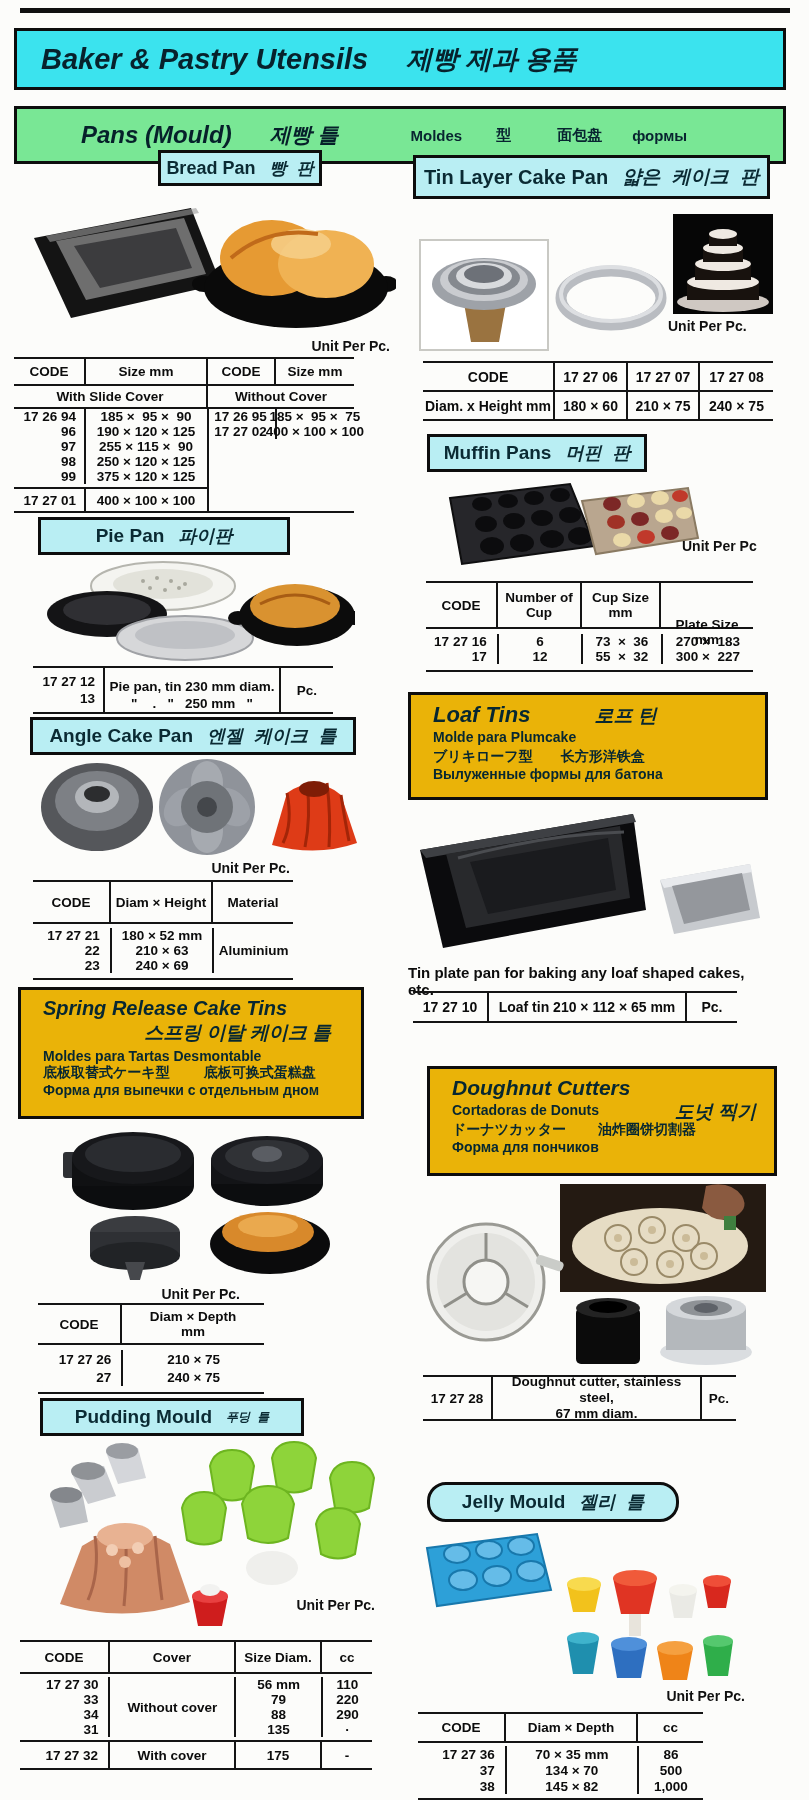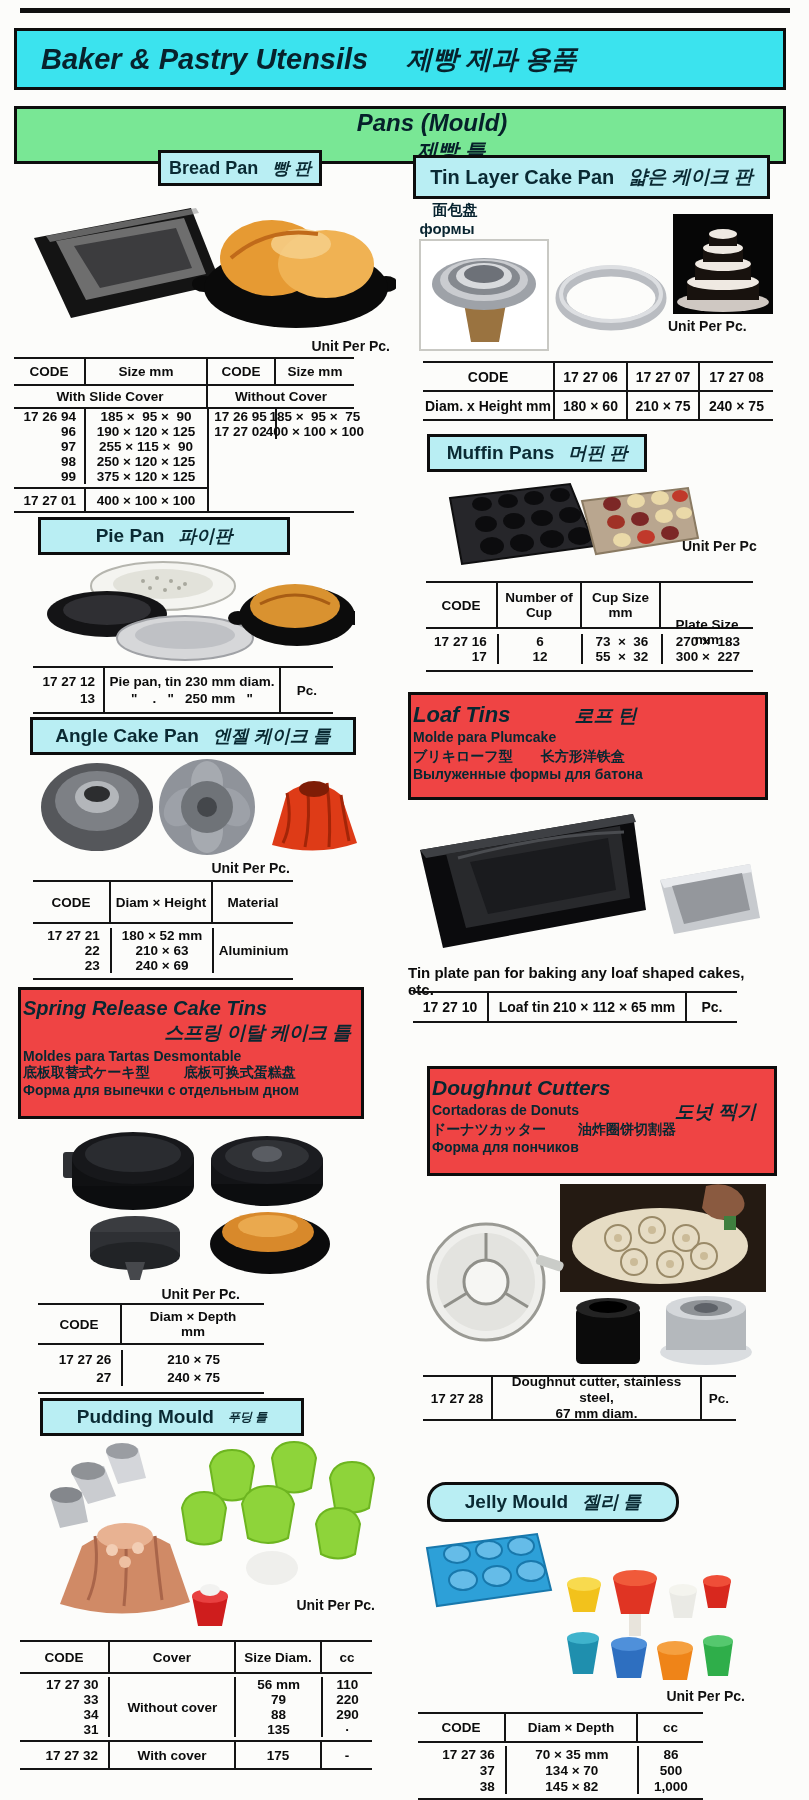--- a/index.html
+++ b/index.html
@@ -7,33 +7,33 @@
   .abs{position:absolute;box-sizing:border-box;}
   .pre{white-space:pre;}
 
   
   .top-rule{left:20px;top:8px;width:770px;height:5px;background:#101010;}
 
   
   .banner1{left:14px;top:28px;width:772px;height:62px;background:#3be3ee;border:3px solid #0d0d0d;display:flex;align-items:center;padding-left:24px;}
   .banner1 .t-en{font-size:29px;font-weight:700;font-style:italic;color:#07222c;}
   .banner1 .t-ko{font-size:26px;font-weight:700;font-style:italic;color:#07222c;margin-left:38px;}
-  .banner2{left:14px;top:106px;width:772px;height:58px;background:#79e795;border:3px solid #0d0d0d;display:flex;align-items:center;padding-left:64px;flex-direction:column;}
+  .banner2{left:14px;top:106px;width:772px;height:58px;background:#79e795;border:3px solid #0d0d0d;display:flex;align-items:center;padding-left:64px;}
   .banner2 .s-en{font-size:24px;font-weight:700;font-style:italic;color:#06202a;}
   .banner2 .s-ko{font-size:21px;font-weight:700;font-style:italic;margin-left:38px;color:#06202a;}
   .banner2 .s-sm{font-size:15px;font-weight:700;color:#082430;}
   .ml72{margin-left:72px;} .ml34{margin-left:34px;} .ml46{margin-left:46px;} .ml30{margin-left:30px;}
 
   
   .lbl{background:#b9eef3;border:3px solid #0d0d0d;display:flex;align-items:center;justify-content:center;gap:14px;}
   .lbl .l-en{font-weight:700;color:#0a2a33;}
-  .lbl .l-ko{font-weight:700;font-style:italic;color:#0a2a33;}
-
-  
-  .infobox{background:#ef4444;border:3px solid #0d0d0d;padding:7px 2px;color:#072731;}
+  .lbl .l-ko{font-weight:700;font-style:italic;color:#0a2a33;font-family:Liberation Mono, monospace;}
+
+  
+  .infobox{background:#eab308;border:3px solid #0d0d0d;padding:7px 22px;color:#072731;}
   .infobox .big{font-size:20px;font-weight:700;font-style:italic;}
   .infobox .big2{font-size:19px;font-weight:700;font-style:italic;}
   .infobox .sm{font-size:14px;font-weight:600;}
   .infobox .smb{font-size:14px;font-weight:700;}
 
   .unit{font-size:14px;font-weight:600;color:#101010;}
 
   
   .tbl{font-size:13.5px;font-weight:700;color:#0c0c0c;}
   .cell{box-sizing:border-box;display:flex;align-items:center;justify-content:center;text-align:center;height:100%;}
@@ -246,21 +246,21 @@
     <ellipse cx="252" cy="60" rx="58" ry="30" fill="#0c0c0c"></ellipse>
     <ellipse cx="250" cy="50" rx="45" ry="22" fill="#d99230"></ellipse>
     <path d="M215,48 Q250,30 285,48" stroke="#a85d14" stroke-width="3" fill="none"></path>
   </svg>
 
   <div class="abs tbl pie-tbl">
     <div class="cell pie-c1 vr" style="flex-direction:column;align-items:flex-end;padding-right:8px;justify-content:center;line-height:17px;">
       <span>17 27 12</span>
       <span>13</span>
     </div>
-    <div class="cell pie-c2 vr" style="flex-direction:column;justify-content:center;line-height:17px;">
+    <div class="cell pie-c2 vr" style="flex-direction:column;justify-content:flex-end;line-height:17px;">
       <span class="pre">Pie pan, tin 230 mm diam.</span>
       <span class="pre">"    .   "   250 mm   "</span>
     </div>
     <div class="cell pie-c3">Pc.</div>
   </div>
 
   <div class="abs lbl" style="left:30px;top:717px;width:326px;height:38px;">
     <span class="l-en" style="font-size:19px;">Angle Cake Pan</span>
     <span class="l-ko" style="font-size:18px;">엔젤 케이크 틀</span>
   </div>

